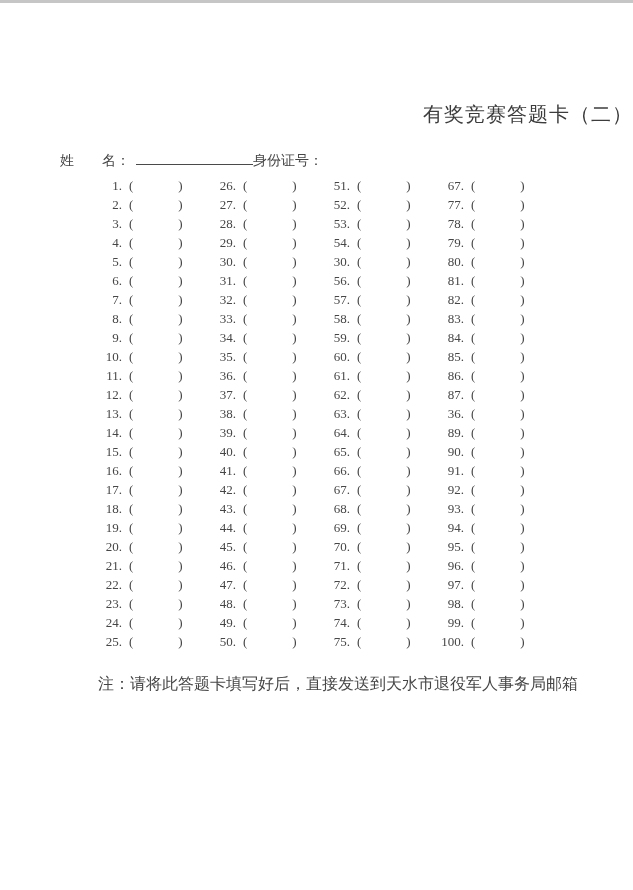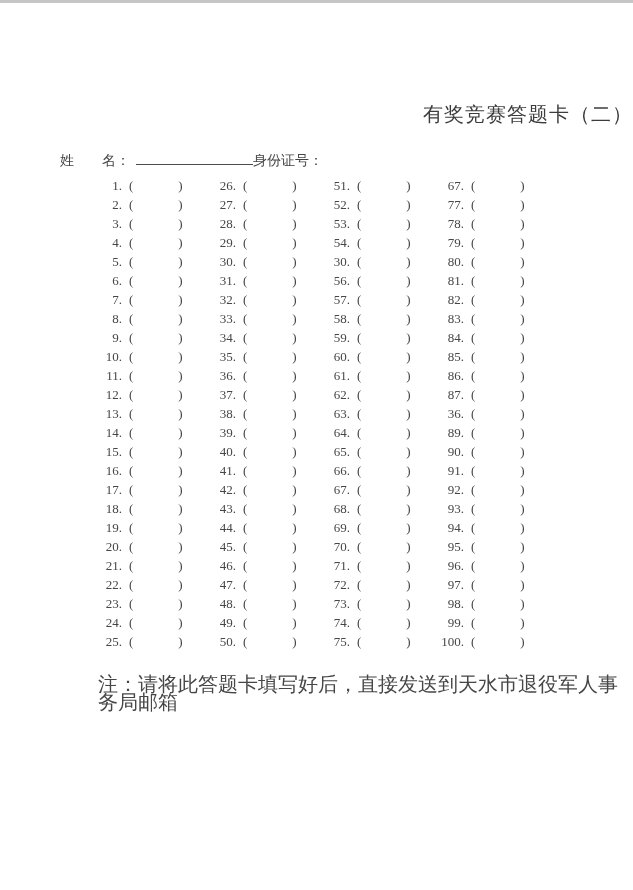--- a/index.html
+++ b/index.html
@@ -64,21 +64,21 @@
     text-align: right;
     margin-right: 7px;
   }
   .paren-gap {
     display: inline-block;
     width: 45px;
     height: 1px;
   }
   .footer-note {
     margin: 24px 0 0 98px;
-    font-size: 20px;
+    font-size: 16px;
     line-height: 18px;
     color: #464646;
   }
 </style>
 </head>
 <body>
 
 <div class="page">
 
   <div class="top-bar"></div>

